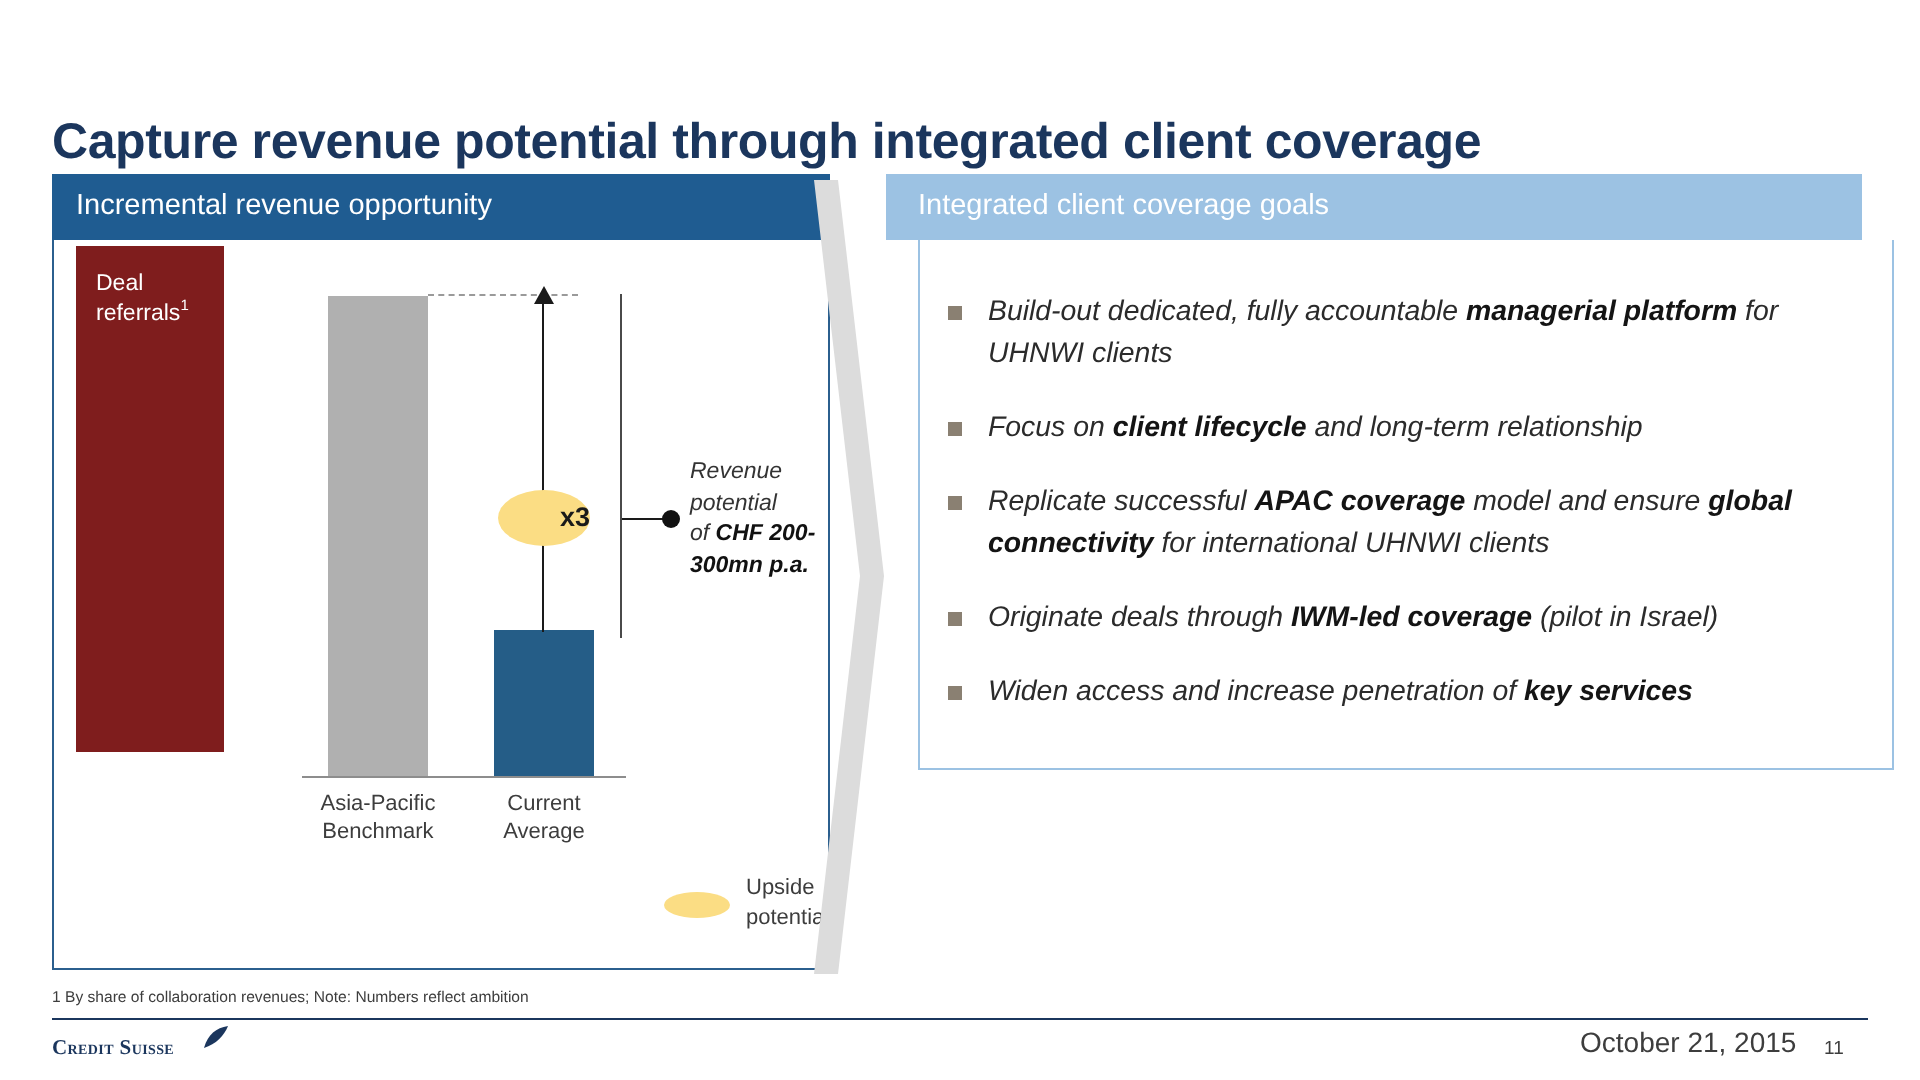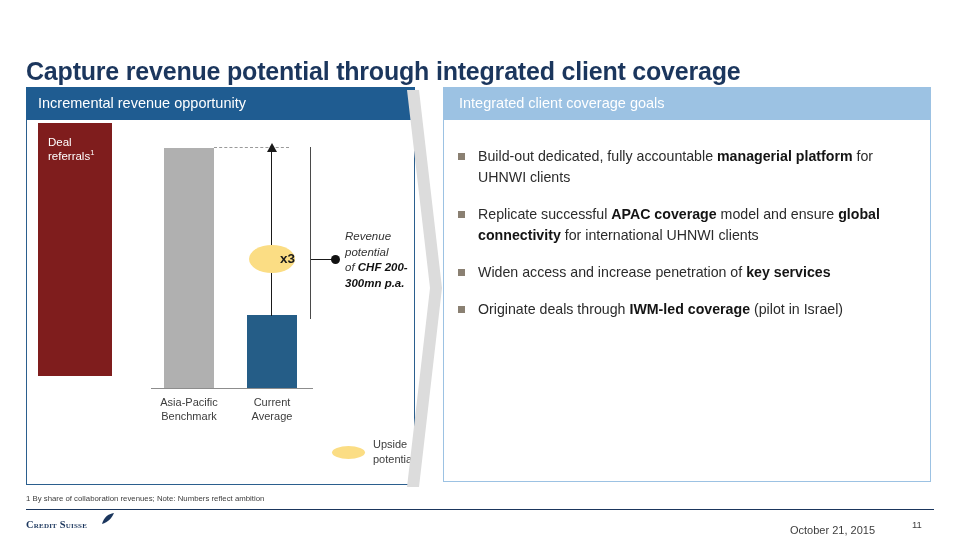--- a/index.html
+++ b/index.html
@@ -214,27 +214,28 @@
     width: 488px; height: 33px;
     background: #9cc2e3;
     color: #ffffff;
     font-size: 14.5px;
     line-height: 33px;
     padding-left: 16px;
     box-sizing: border-box;
   }
   #right-panel-body {
     position: absolute;
-    left: 0; top: 33px;
-    width: 488px; height: 362px;
+    left: 16px; top: 33px;
+    width: 488px; height: 265px;
     background: #ffffff;
     border: 1px solid #9cc2e3;
     border-top: none;
     box-sizing: border-box;
     padding: 26px 18px 0 14px;
+    font-style: italic;
   }
   .bullet-row {
     position: relative;
     display: flex;
     align-items: flex-start;
     margin-bottom: 16px;
   }
   .bullet-marker {
     flex: 0 0 auto;
     width: 7px; height: 7px;
@@ -279,22 +280,22 @@
     font-weight: bold;
     white-space: nowrap;
   }
   #cs-logo-mark {
     position: absolute;
     left: 75px; top: -3px;
     width: 14px; height: 12px;
   }
   #footer-date {
     position: absolute;
-    left: 790px; top: 524px;
-    font-size: 11px;
+    left: 790px; top: 513px;
+    font-size: 14px;
     color: #3d3d3d;
   }
   #footer-page {
     position: absolute;
     left: 912px; top: 519px;
     font-size: 9.5px;
     color: #3d3d3d;
   }
 </style>
 </head>
@@ -367,29 +368,33 @@
 
   <div id="right-panel">
     <div id="right-panel-header">Integrated client coverage goals</div>
     <div id="right-panel-body">
         <div class="bullet-row">
           <span class="bullet-marker"></span>
           <span class="bullet-text"><span>Build-out dedicated, fully accountable </span><b>managerial platform</b><span> for UHNWI clients</span></span>
         </div>
         <div class="bullet-row">
           <span class="bullet-marker"></span>
+          <span class="bullet-text"><span>Focus on </span><b>client lifecycle</b><span> and long-term relationship</span></span>
+        </div>
+        <div class="bullet-row">
+          <span class="bullet-marker"></span>
           <span class="bullet-text"><span>Replicate successful </span><b>APAC coverage</b><span> model and ensure </span><b>global connectivity</b><span> for international UHNWI clients</span></span>
+        </div>
+        <div class="bullet-row">
+          <span class="bullet-marker"></span>
+          <span class="bullet-text"><span>Originate deals through </span><b>IWM-led coverage</b><span> (pilot in Israel)</span></span>
         </div>
         <div class="bullet-row">
           <span class="bullet-marker"></span>
           <span class="bullet-text"><span>Widen access and increase penetration of </span><b>key services</b></span>
-        </div>
-        <div class="bullet-row">
-          <span class="bullet-marker"></span>
-          <span class="bullet-text"><span>Originate deals through </span><b>IWM-led coverage</b><span> (pilot in Israel)</span></span>
         </div>
       </div>
   </div>
 
   <div id="footnote">1 By share of collaboration revenues; Note: Numbers reflect ambition</div>
   <div id="footer-rule"></div>
 
   <div id="cs-logo">
     <div id="cs-logo-text">Credit Suisse</div>
     <svg id="cs-logo-mark" viewBox="0 0 14 12">

